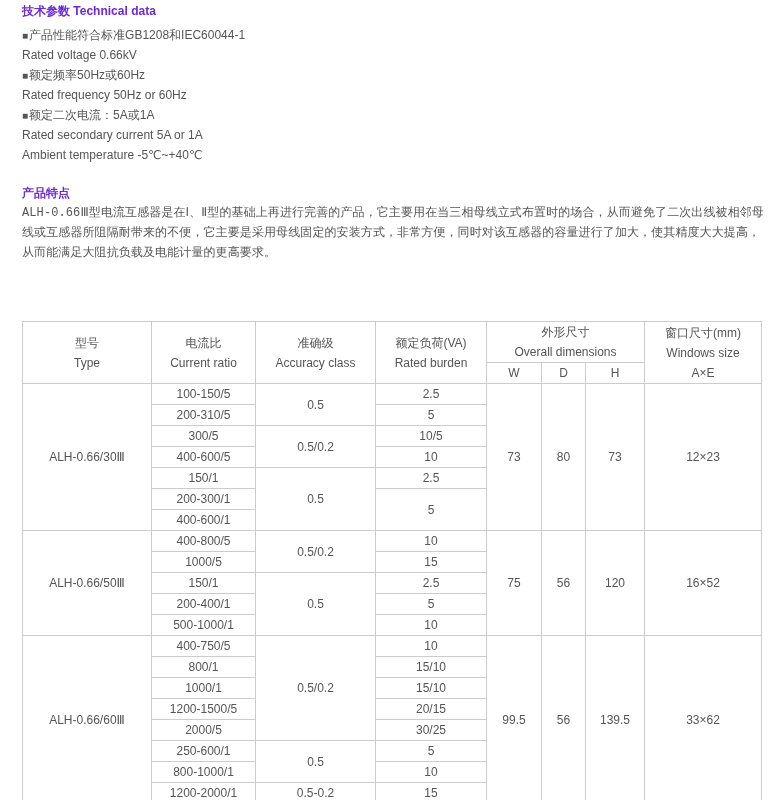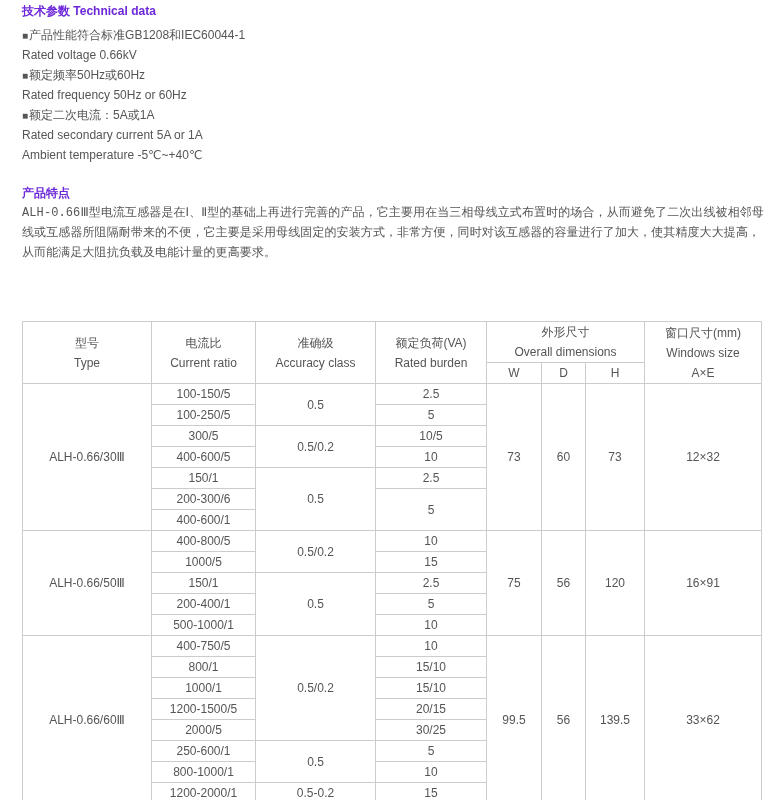--- a/index.html
+++ b/index.html
@@ -95,59 +95,59 @@
     </tr>
   </thead>
   <tbody>
 
     <tr>
       <td rowspan="7">ALH-0.66/30Ⅲ</td>
       <td>100-150/5</td>
       <td rowspan="2">0.5</td>
       <td>2.5</td>
       <td rowspan="7">73</td>
-      <td rowspan="7">60</td>
+      <td rowspan="7">80</td>
       <td rowspan="7">73</td>
-      <td rowspan="7">12×32</td>
-    </tr>
-    <tr>
-      <td>100-250/5</td>
+      <td rowspan="7">12×23</td>
+    </tr>
+    <tr>
+      <td>200-310/5</td>
       <td>5</td>
     </tr>
     <tr>
       <td>300/5</td>
       <td rowspan="2">0.5/0.2</td>
       <td>10/5</td>
     </tr>
     <tr>
       <td>400-600/5</td>
       <td>10</td>
     </tr>
     <tr>
       <td>150/1</td>
       <td rowspan="3">0.5</td>
       <td>2.5</td>
     </tr>
     <tr>
-      <td>200-300/6</td>
+      <td>200-300/1</td>
       <td rowspan="2">5</td>
     </tr>
     <tr>
       <td>400-600/1</td>
     </tr>
 
     <tr>
       <td rowspan="5">ALH-0.66/50Ⅲ</td>
       <td>400-800/5</td>
       <td rowspan="2">0.5/0.2</td>
       <td>10</td>
       <td rowspan="5">75</td>
       <td rowspan="5">56</td>
       <td rowspan="5">120</td>
-      <td rowspan="5">16×91</td>
+      <td rowspan="5">16×52</td>
     </tr>
     <tr>
       <td>1000/5</td>
       <td>15</td>
     </tr>
     <tr>
       <td>150/1</td>
       <td rowspan="3">0.5</td>
       <td>2.5</td>
     </tr>

